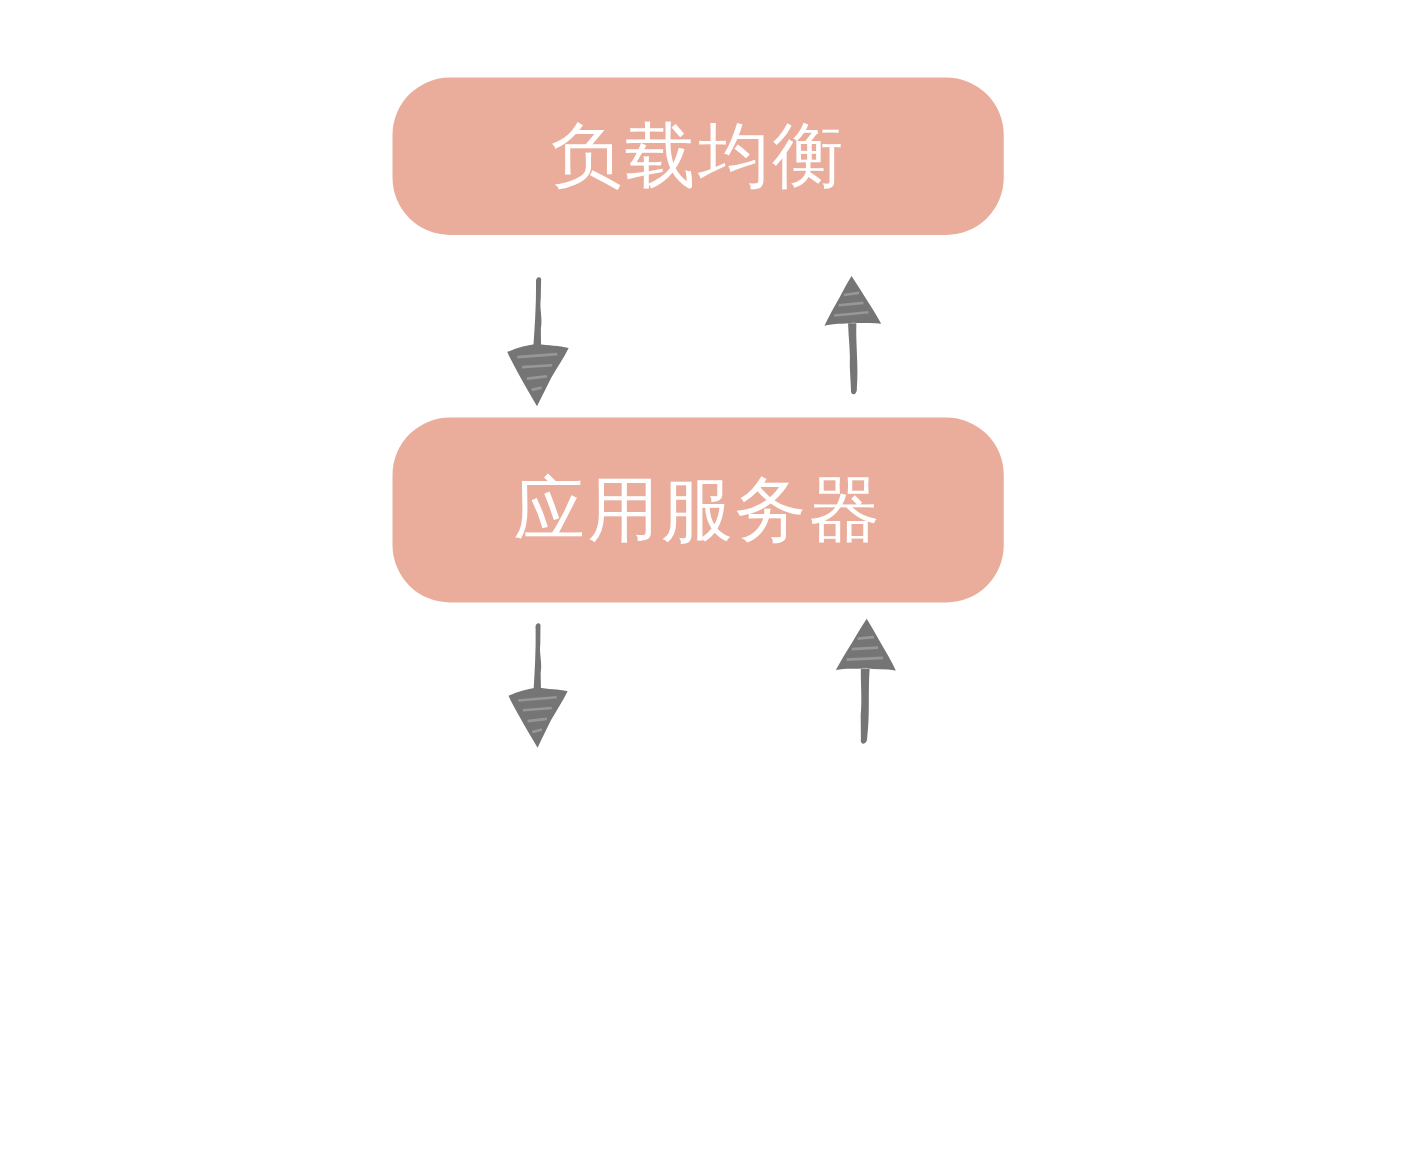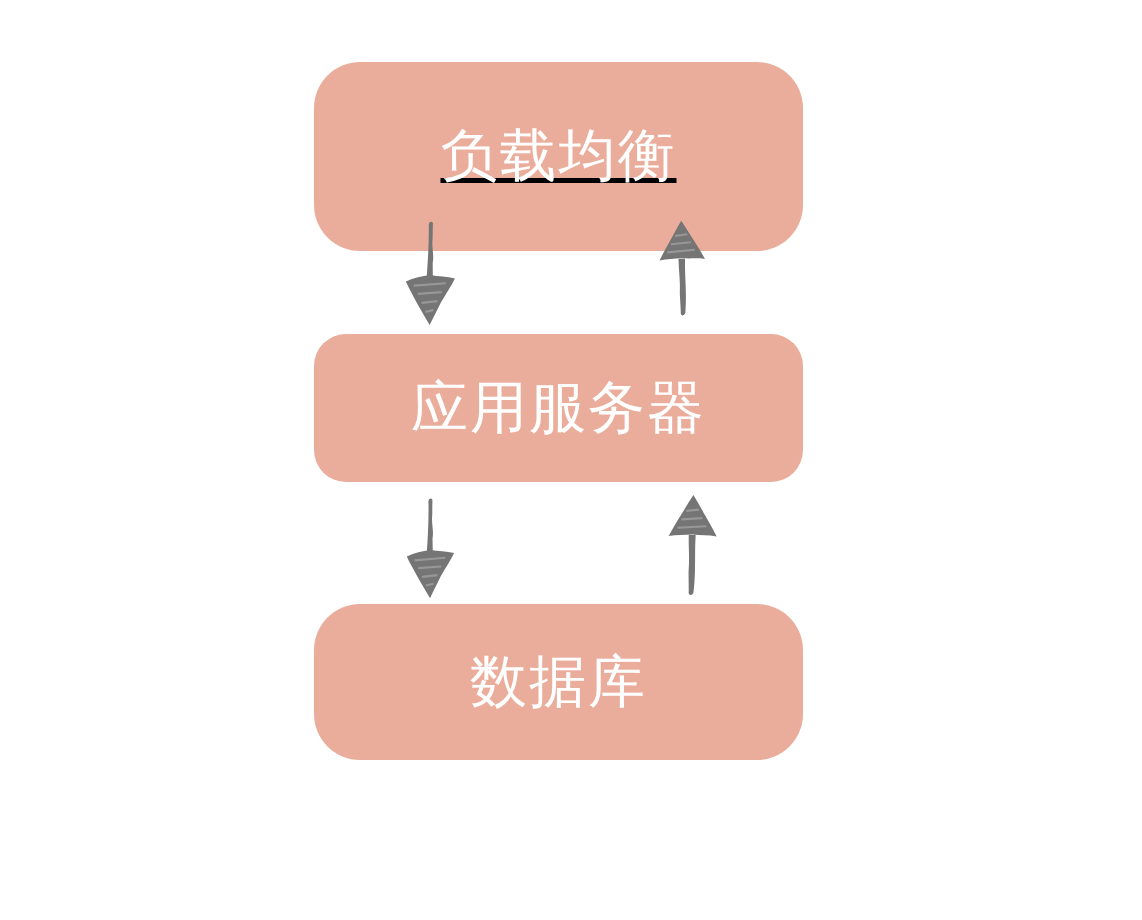--- a/index.html
+++ b/index.html
@@ -16,22 +16,22 @@
   .node {
     position: absolute;
     left: 314px;
     width: 489px;
     background: var(--node-fill, #EAAD9B);
     border-radius: 46px;
     display: flex;
     align-items: center;
     justify-content: center;
   }
-  .node-1 { top: 62px;  height: 189px; text-decoration: underline; }
-  .node-2 { top: 334px; height: 148px; border-radius: 32px; }
+  .node-1 { top: 62px;  height: 126px; }
+  .node-2 { top: 334px; height: 148px; }
   .node-3 { top: 604px; height: 156px; }
   .node-label {
     color: var(--node-text, #ffffff);
     font-size: 57px;
     letter-spacing: 2px;
     white-space: nowrap;
     text-align: center;
   }
   .arrow {
     position: absolute;
@@ -84,18 +84,15 @@
     <path fill="currentColor" d="M4,63 C12,59 20,57.5 28,56 C37,57.5 45,57 53,59 C49,67.5 44,75 39.5,83 C36,90.5 32,98.5 28.5,106 C22.5,96 17.5,88 12.5,79 C9.5,73.5 6.5,68.5 4,63 Z"></path>
     <path fill="none" stroke="#ffffff" stroke-opacity="0.25" stroke-width="2.2" d="M12,67 L44,64 M16,75 L40,73 M20,84 L36,82 M24,93 L32,91"></path>
   </svg>
 
   <svg class="arrow arrow-4" viewBox="0 0 57 112" aria-hidden="true">
     <path fill="currentColor" d="M28.5,5 C32,10.5 35.5,16.5 39,22.5 C43.5,30 48.5,38 52.5,46 C44.5,44.5 36.5,45.5 28.5,44.5 C20.5,45.5 12.5,44.5 4.5,46.5 C8.5,38.5 13,31 17.5,23.5 C21,17.5 24.5,11 28.5,5 Z"></path>
     <path fill="currentColor" d="M24.5,45 L31.5,45 C30.5,63 32.5,82 30.5,100 C31,106 24.5,107 25.5,101 L25,82 C26,69.5 24.5,57.5 24.5,45 Z"></path>
     <path fill="none" stroke="#ffffff" stroke-opacity="0.25" stroke-width="2.2" d="M13,38 L42,36 M17,29.5 L38,28 M21.5,21 L34.5,19.5"></path>
   </svg>
 
-  <div class="node node-3">
-    <span class="node-label">数据库</span>
-  </div>
 
 
 </div>
 
 </body></html>

